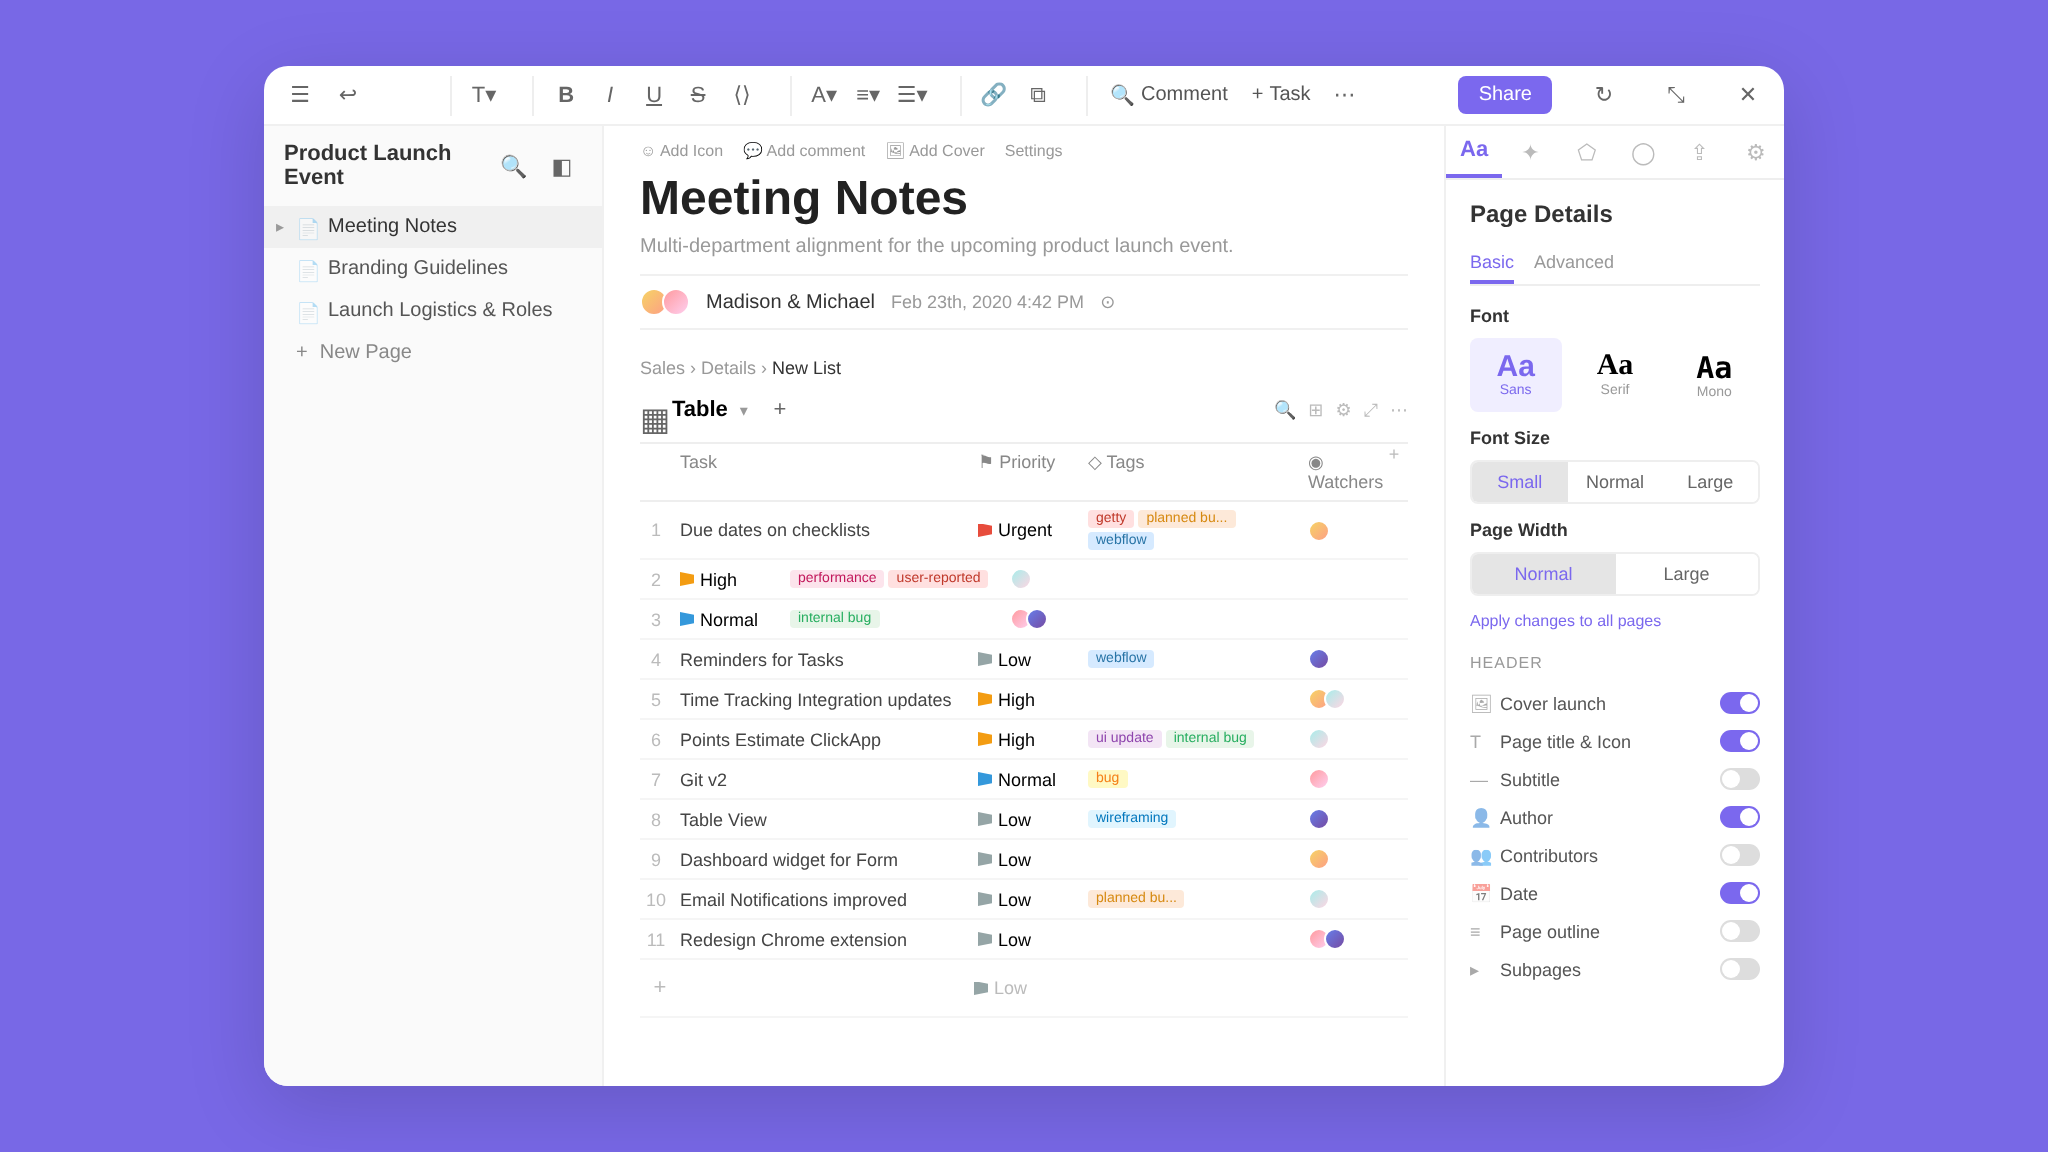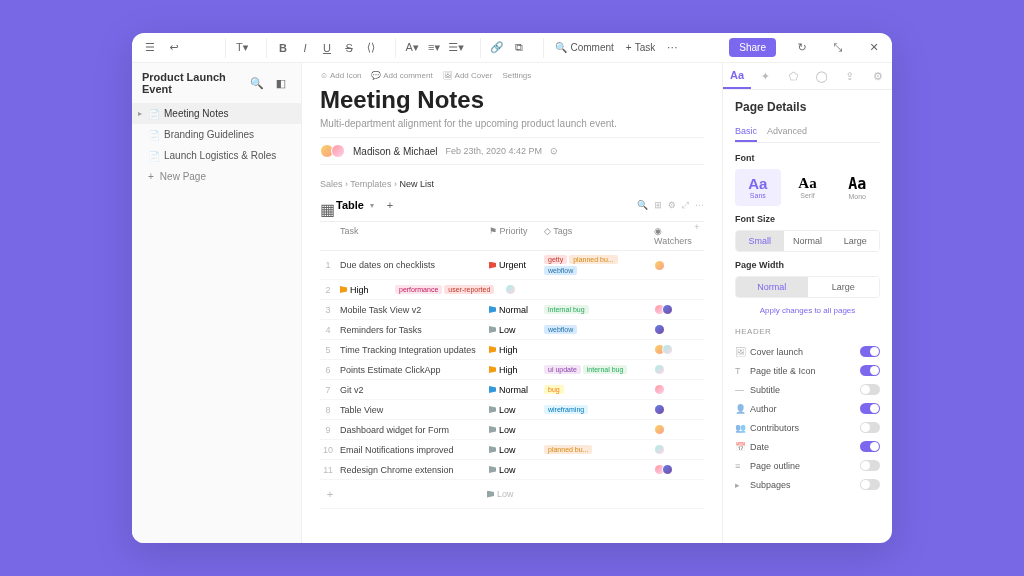--- a/index.html
+++ b/index.html
@@ -88,21 +88,21 @@
 .font-opt.sel{background:#f0eeff}
 .font-opt .big{font-size:15px;font-weight:600}
 .font-opt.sel .big{color:#7b68ee}
 .font-opt .lbl{font-size:7px;color:#999}
 .font-opt.sel .lbl{color:#7b68ee}
 .font-opt.serif .big{font-family:Georgia,serif}
 .font-opt.mono .big{font-family:monospace}
 .btn-group{display:flex;border:1px solid #eee;border-radius:4px;overflow:hidden}
 .bg-btn{flex:1;padding:5px 0;font-size:9px;border:none;background:#fff;cursor:pointer;color:#666}
 .bg-btn.sel{background:#e5e5e5;color:#7b68ee}
-.apply-link{color:#7b68ee;font-size:8px;text-align:center;display:block;margin-top:8px;cursor:pointer}
+.apply-link{color:#7b68ee;font-size:8px;text-align:left;display:block;margin-top:8px;cursor:pointer}
 .hdr-label{font-size:8px;color:#999;letter-spacing:.5px;margin-top:12px;margin-bottom:6px}
 .tog-row{display:flex;align-items:center;justify-content:space-between;padding:4px 0;font-size:9px;color:#555}
 .tog-left{display:flex;align-items:center;gap:5px}
 .tog-icon{width:10px;height:10px;opacity:.5}
 .toggle{width:20px;height:11px;border-radius:10px;position:relative;cursor:pointer}
 .toggle.on{background:#7b68ee}
 .toggle.off{background:#ddd}
 .toggle::after{content:'';position:absolute;width:9px;height:9px;background:#fff;border-radius:50%;top:1px}
 .toggle.on::after{right:1px}
 .toggle.off::after{left:1px}
@@ -203,21 +203,21 @@
         <div class="avatars">
           <div class="av av1"></div>
           <div class="av av3"></div>
         </div>
         <span class="author-name">Madison &amp; Michael</span>
         <span class="date-text">Feb 23th, 2020  4:42 PM</span>
         <span class="date-text">⊙</span>
       </div>
 
       <div class="bcrumb">
-        <span>Sales</span> › <span>Templates</span> › <span class="cur">New List</span>
+        <span>Sales</span> › <span>Details</span> › <span class="cur">New List</span>
       </div>
       <div class="table-head">
         <span class="table-icon">▦</span>
         <span class="table-name">Table</span>
         <span style="font-size:8px;color:#999">▾</span>
         <button class="ibtn">+</button>
         <div class="th-spacer"></div>
         <div class="th-icons">
           <span>🔍</span>
           <span>⊞</span>
@@ -269,21 +269,20 @@
             </div>
             <div class="col-w">
               <div class="watchers">
                 <div class="av av2"></div>
               </div>
             </div>
             <div style="width:14px"></div>
           </div>
           <div class="row">
             <div class="col-n">3</div>
-            <div class="col-task">Mobile Task View v2</div>
             <div class="col-pri">
               <span class="pri"><span class="flag normal"></span>Normal</span>
             </div>
             <div class="col-tag">
               <div class="tags">
                 <span class="tag intbug">internal bug</span>
               </div>
             </div>
             <div class="col-w">
               <div class="watchers">

